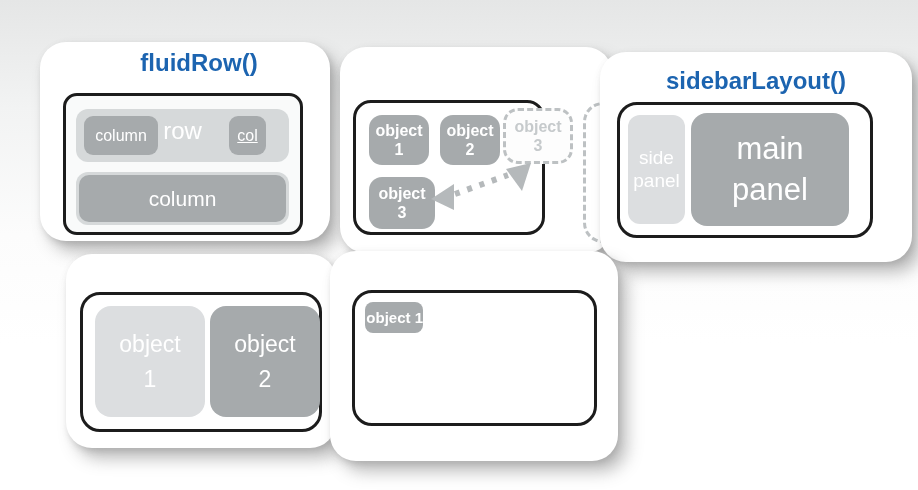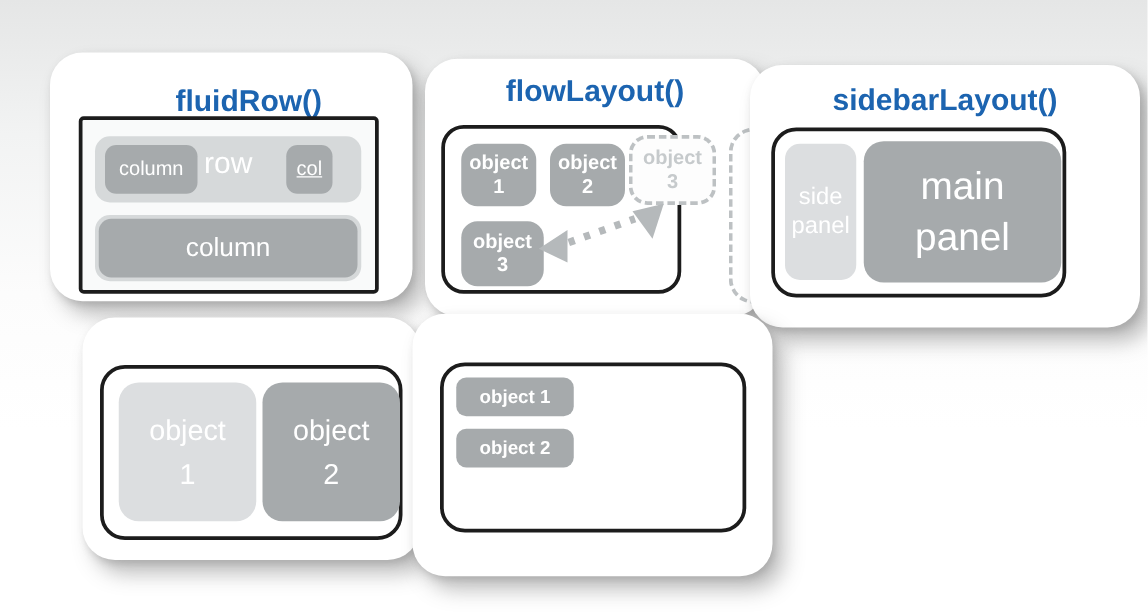--- a/index.html
+++ b/index.html
@@ -16,33 +16,33 @@
   #card-fluid   {left:40px; top:42px;  width:290px;height:199px;z-index:1;}
   #card-flow    {left:340px;top:47px;  width:272px;height:206px;z-index:2;overflow:hidden;}
   #card-sidebar {left:600px;top:52px;  width:312px;height:210px;z-index:3;}
   #card-split   {left:66px; top:254px; width:270px;height:194px;z-index:4;}
   #card-vertical{left:330px;top:251px; width:288px;height:210px;z-index:5;overflow:hidden;}
 
   .card-title{
     position:absolute;left:0;right:0;text-align:center;
     font-weight:bold;color:#1c64b0;font-size:24px;letter-spacing:0;
   }
-  #card-fluid  .card-title{top:26px;padding-left:28px;}
+  #card-fluid  .card-title{top:7px;padding-left:28px;}
   #card-flow   .card-title{top:13px;}
   #card-sidebar .card-title{top:15px;}
   #card-split  .card-title{top:9px;}
   #card-vertical .card-title{top:10px;}
 
   .blackbox{
     position:absolute;box-sizing:border-box;background:#fdfdfd;
     border:3.5px solid #1c1c1c;
   }
 
   
-  .fluid-box{left:23px;top:51px;width:240px;height:142px;border-radius:4px;background:#f9fafa;z-index:1;}
+  .fluid-box{left:23px;top:51px;width:240px;height:142px;border-radius:14px;background:#f9fafa;z-index:1;}
   .fluid-row{position:absolute;left:10px;top:13px;width:213px;height:53px;background:#d6d9da;border-radius:12px;}
   .fluid-row-label{position:absolute;left:50%;transform:translateX(-50%);top:8px;color:#fff;font-size:24px;}
   .chip{position:absolute;top:7px;height:39px;background:#a6aaac;border-radius:9px;
         color:#fff;font-size:16px;line-height:39px;text-align:center;}
   .chip-column{left:8px;width:74px;}
   .chip-col{left:153px;width:37px;text-decoration:underline;}
   .fluid-row2{position:absolute;left:10px;top:76px;width:213px;height:53px;background:#d6d9da;border-radius:12px;}
   .fluid-col-bar{position:absolute;left:3px;right:3px;top:3px;bottom:3px;background:#a6aaac;border-radius:10px;
         color:#fff;font-size:21px;line-height:47px;text-align:center;}
 
@@ -59,21 +59,21 @@
     color:#c6cacc;text-align:center;font-size:16px;font-weight:600;line-height:1.2;
     display:flex;flex-direction:column;justify-content:center;
   }
   .ghost-big{
     position:absolute;left:243px;top:55px;width:120px;height:141px;box-sizing:border-box;
     border:3px dashed #bdc1c3;border-radius:20px;z-index:0;
   }
   .flow-arrow{position:absolute;left:90px;top:111px;width:102px;height:58px;z-index:3;}
 
   
-  .sidebar-box{left:17px;top:50px;width:236px;height:136px;border-radius:20px;background:#fff;}
+  .sidebar-box{left:17px;top:50px;width:256px;height:136px;border-radius:20px;background:#fff;}
   .side-panel{
     position:absolute;left:8px;top:10px;width:57px;height:109px;background:#dcdee0;border-radius:12px;
     color:#fff;font-size:19px;line-height:1.2;display:flex;flex-direction:column;justify-content:center;
     align-items:center;text-align:center;
   }
   .main-panel{
     position:absolute;left:71px;top:8px;width:158px;height:113px;background:#a6aaac;border-radius:16px;
     color:#fff;font-size:31px;line-height:1.3;display:flex;flex-direction:column;justify-content:center;
     text-align:center;
   }
@@ -84,22 +84,22 @@
     position:absolute;top:11px;width:110px;height:111px;border-radius:16px;color:#fff;
     font-size:23px;line-height:1.5;display:flex;flex-direction:column;justify-content:center;
     align-items:center;text-align:center;
   }
   .split-obj1{left:12px;background:#dcdee0;}
   .split-obj2{left:127px;background:#a6aaac;}
 
   
   .vert-box{left:22px;top:39px;width:245px;height:136px;border-radius:20px;background:#fff;}
   .vert-item{
-    position:absolute;left:10px;width:94px;height:31px;background:#a6aaac;border-radius:8px;
-    color:#fff;font-size:15px;font-weight:700;line-height:31px;text-align:center;
+    position:absolute;left:10px;width:58px;height:31px;background:#a6aaac;border-radius:8px;
+    color:#fff;font-size:15px;font-weight:700;line-height:31px;text-align:right;
   }
   .vert-item1{top:9px;}
   .vert-item2{top:50px;}
   .vert-item3{top:91px;}
 </style>
 </head>
 <body>
 
 <div class="card" id="card-fluid">
   <div class="card-title">fluidRow()</div>
@@ -109,21 +109,20 @@
       <div class="fluid-row-label">row</div>
       <div class="chip chip-col">col</div>
     </div>
     <div class="fluid-row2">
       <div class="fluid-col-bar">column</div>
     </div>
   </div>
 </div>
 
 <div class="card" id="card-flow">
-  <div class="card-title">flowLayout()</div>
   <div class="ghost-big"></div>
   <div class="blackbox flow-box">
     <div class="flow-obj flow-obj1">
       <span>object</span>
       <span>1</span>
     </div>
     <div class="flow-obj flow-obj2">
       <span>object</span>
       <span>2</span>
     </div>
@@ -166,15 +165,14 @@
     <div class="split-obj split-obj2">
       <span>object</span>
       <span>2</span>
     </div>
   </div>
 </div>
 
 <div class="card" id="card-vertical">
   <div class="blackbox vert-box">
     <div class="vert-item vert-item1">object 1</div>
-    <div class="vert-item vert-item2">object 2</div>
   </div>
 </div>
 
 </body></html>

